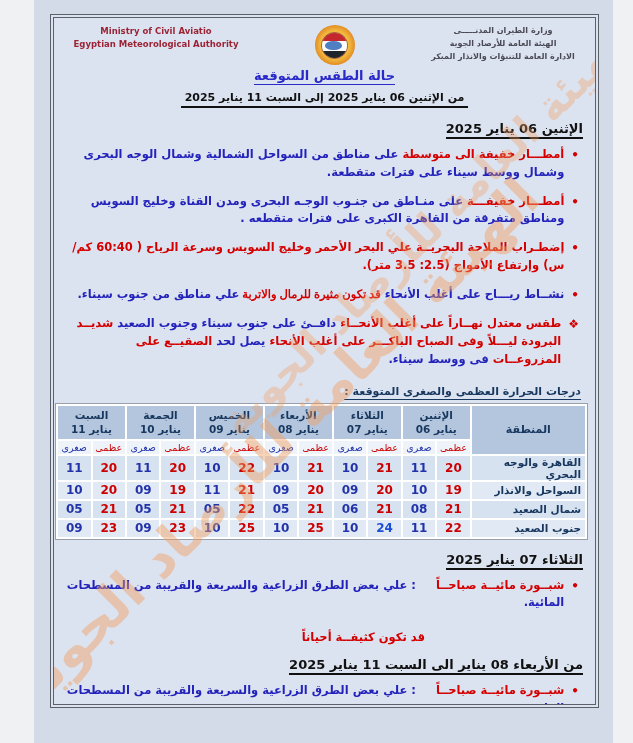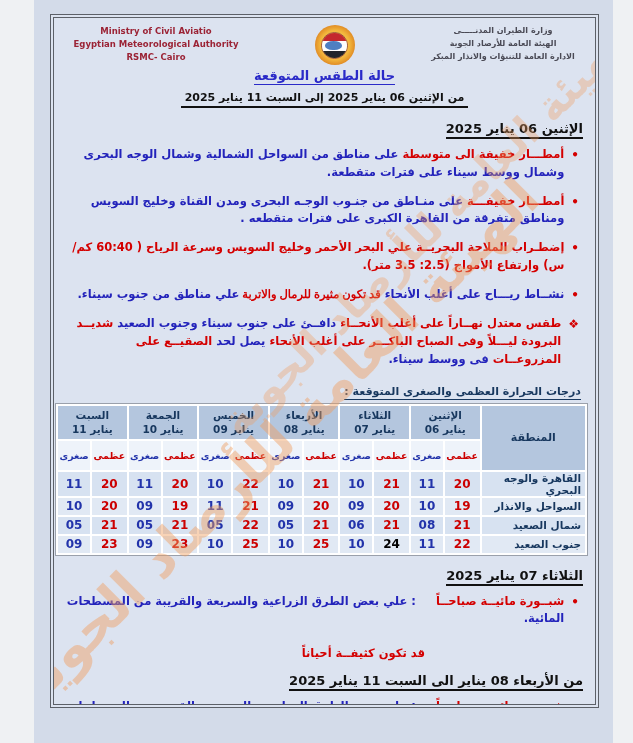--- a/index.html
+++ b/index.html
@@ -51,21 +51,21 @@
   .btext{text-align:right;}
   .extra-line{margin:18px 170px 0 0;font-size:11.5px;font-weight:bold;position:relative;z-index:2;}
   
   .temps-h-wrap{margin:12px 14px 2px;position:relative;z-index:2;}
   .temps-h{display:inline-block;font-size:11px;font-weight:bold;border-bottom:1.5px solid;padding-bottom:1px;}
   table{border-collapse:collapse;margin:4px 8px 0;width:531px;outline:1px solid #9aa0ab;position:relative;z-index:2;}
   th,td{border:2px solid #fff;padding:0;}
   .region-h{background:#b4c6de;font-size:11px;font-weight:bold;width:95px;color:#17375e;}
   .day-h{background:#b4c6de;font-size:10.5px;font-weight:bold;color:#17375e;padding:2px 0;line-height:1.35;}
   .day-date{direction:ltr;}
-  .sub-h{background:#eef3fa;font-size:9.5px;font-weight:bold;width:27px;padding:9px 0;}
+  .sub-h{background:#eef3fa;font-size:9.5px;font-weight:normal;width:27px;padding:1px 0;}
   tbody td{font-size:12px;font-weight:bold;text-align:center;height:17px;}
   tbody tr{background:#d7e2f1;}
   tbody tr.alt{background:#e1e9f4;}
   td.region{font-size:10.5px;color:#17375e;text-align:right;padding-right:4px;}
 </style>
 </head>
 <body>
 
 <div class="page">
   <div class="doc-outer">
@@ -85,21 +85,20 @@
             <div class="seg-top"></div>
             <div class="seg-mid">
               <div class="cloud"></div>
             </div>
             <div class="seg-bot"></div>
           </div>
         </div>
         <div class="hdr-en" style="color: rgb(155, 35, 53);">
           <div>Ministry of Civil Aviatio</div>
           <div>Egyptian Meteorological Authority</div>
-          <div>RSMC- Cairo</div>
         </div>
       </div>
 
       <div class="center">
         <span class="title" style="color: rgb(42, 42, 200);">حالة الطقس المتوقعة</span>
       </div>
       <div class="center">
         <span class="date-line" style="color: rgb(17, 17, 17);">من الإثنين 06 يناير 2025 إلى السبت 11 يناير 2025</span>
       </div>
 
@@ -219,21 +218,21 @@
               <td class="val" style="color: rgb(34, 51, 170);">05</td>
               <td class="val" style="color: rgb(204, 0, 0);">21</td>
               <td class="val" style="color: rgb(34, 51, 170);">05</td>
               <td class="val" style="color: rgb(204, 0, 0);">21</td>
               <td class="val" style="color: rgb(34, 51, 170);">05</td>
             </tr>
             <tr class="alt">
               <td class="region">جنوب الصعيد</td>
               <td class="val" style="color: rgb(204, 0, 0);">22</td>
               <td class="val" style="color: rgb(34, 51, 170);">11</td>
-              <td class="val" style="color: #000000;">24</td>
+              <td class="val" style="color: #1d4ed8;">24</td>
               <td class="val" style="color: rgb(34, 51, 170);">10</td>
               <td class="val" style="color: rgb(204, 0, 0);">25</td>
               <td class="val" style="color: rgb(34, 51, 170);">10</td>
               <td class="val" style="color: rgb(204, 0, 0);">25</td>
               <td class="val" style="color: rgb(34, 51, 170);">10</td>
               <td class="val" style="color: rgb(204, 0, 0);">23</td>
               <td class="val" style="color: rgb(34, 51, 170);">09</td>
               <td class="val" style="color: rgb(204, 0, 0);">23</td>
               <td class="val" style="color: rgb(34, 51, 170);">09</td>
             </tr>

